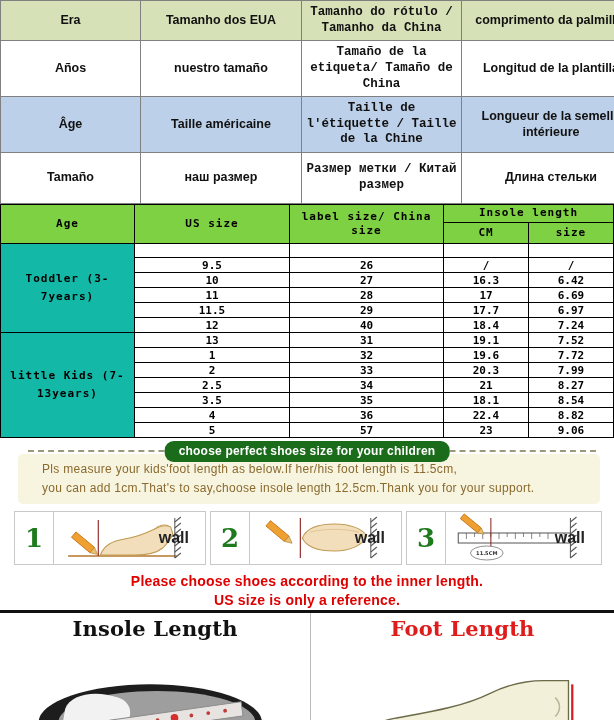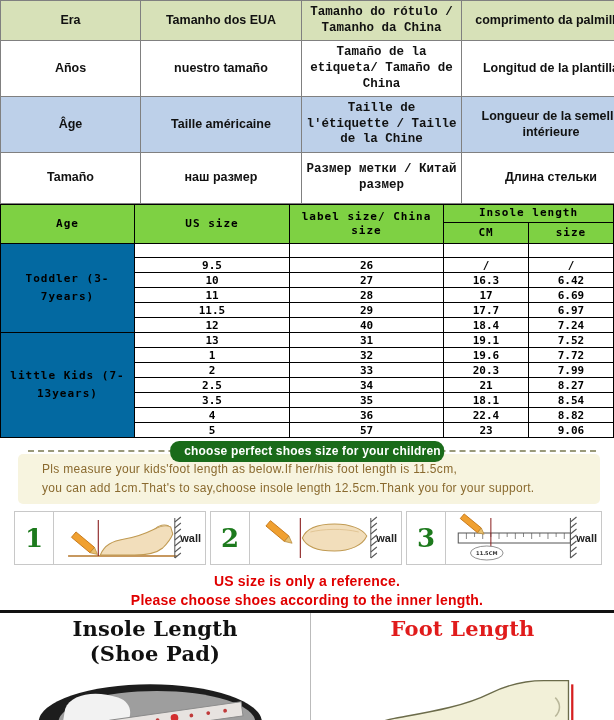--- a/index.html
+++ b/index.html
@@ -65,21 +65,21 @@
   .sub-hd { font-size: 11px; letter-spacing: 1px; }
   .col-age   { width: 133px; }
   .col-us    { width: 154px; }
   .col-label { width: 153px; }
   .col-cm    { width: 87px; }
   .col-inch  { width: 85px; }
   .age-cell {
     font-size: 11.5px;
     letter-spacing: 1px;
     line-height: 1.6;
-    background: #0369a1;
+    background: #14b8a6;
   }
   .data-row td { height: 14px; }
   .spacer-row td { height: 13px; }
 
   
   .instruction-wrap {
     position: relative;
     width: 614px;
     height: 70px;
     background: #ffffff;
@@ -93,21 +93,21 @@
   }
   .badge {
     position: absolute;
     top: 3px;
     left: 50%;
     transform: translateX(-50%);
     background: #1a6b1a;
     color: #ffffff;
     font-size: 12px;
     font-weight: bold;
-    padding: 3px 3px 4px 14px;
+    padding: 3px 14px 4px 14px;
     border-radius: 9px;
     white-space: nowrap;
     letter-spacing: 0.2px;
   }
   .cream-box {
     position: absolute;
     top: 16px;
     left: 18px;
     right: 14px;
     height: 50px;
@@ -152,24 +152,24 @@
     font-weight: bold;
     color: #1d7a1d;
   }
   .step-art {
     flex: 1;
     position: relative;
     overflow: hidden;
   }
   .wall-label {
     position: absolute;
-    right: 4px;
+    right: 16px;
     top: 50%;
     transform: translateY(-50%);
-    font-size: 11px;
+    font-size: 16px;
     font-weight: bold;
     color: #222;
   }
 
   
   .red-notice {
     width: 614px;
     text-align: center;
     color: #e00000;
     font-size: 14px;
@@ -445,30 +445,29 @@
             <line x1="122" y1="40" x2="128" y2="35"></line>
           <line x1="122" y1="46" x2="128" y2="41"></line>
         </g>
       </svg>
       <span class="wall-label">wall</span>
     </div>
   </div>
 </div>
 
 <div class="red-notice">
+  <div>Please choose shoes according to the inner length.</div>
   <div>US size is only a reference.</div>
-  <div>Please choose shoes according to the inner length.</div>
 </div>
 
 <div class="photo-band">
 
   <div class="photo-half left">
     <div class="photo-title dark">
       <div>Insole Length</div>
-      <div>(Shoe Pad)</div>
     </div>
     <div class="photo-art">
       <svg width="100%" height="100%" viewBox="0 0 310 93" preserveAspectRatio="xMidYMid meet">
         <ellipse cx="150" cy="52" rx="118" ry="40" fill="#1d1d1d"></ellipse>
         <ellipse cx="157" cy="52" rx="104" ry="33" fill="#9e9e9e"></ellipse>
         <path d="M60 38 C66 22 92 18 116 26 C134 32 132 52 116 62 C96 74 62 64 58 50 Z" fill="#f2f2f2"></path>
         <ellipse cx="168" cy="78" rx="40" ry="9" fill="#efefef" stroke="#222" stroke-width="1.6"></ellipse>
         <g transform="rotate(-8 150 52)">
           <rect x="108" y="44" width="140" height="15" fill="#e7e3e0" stroke="#8a8a8a" stroke-width="1"></rect>
           <g fill="#c03a3a">

